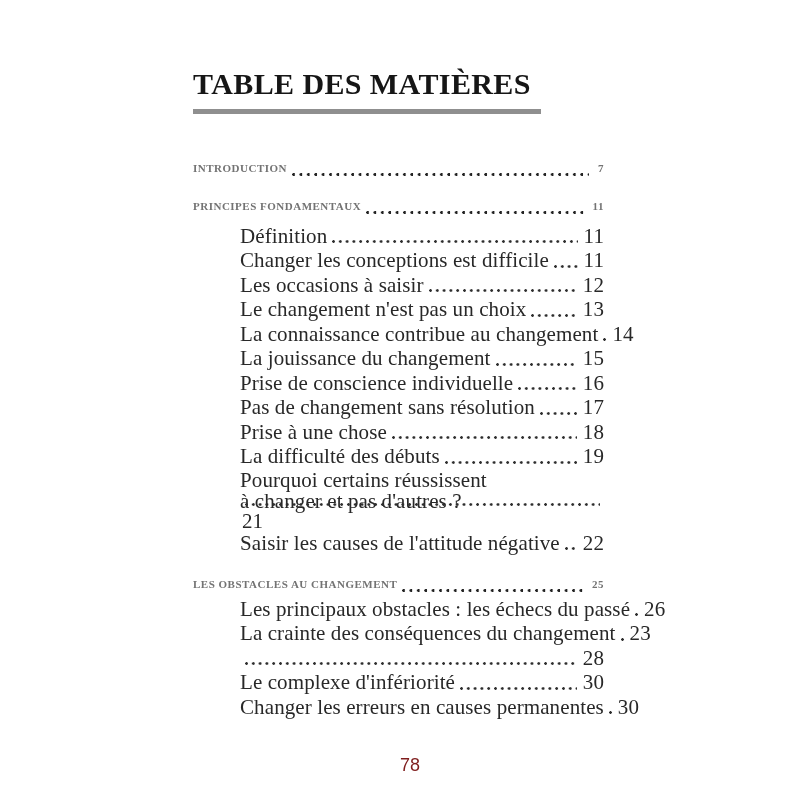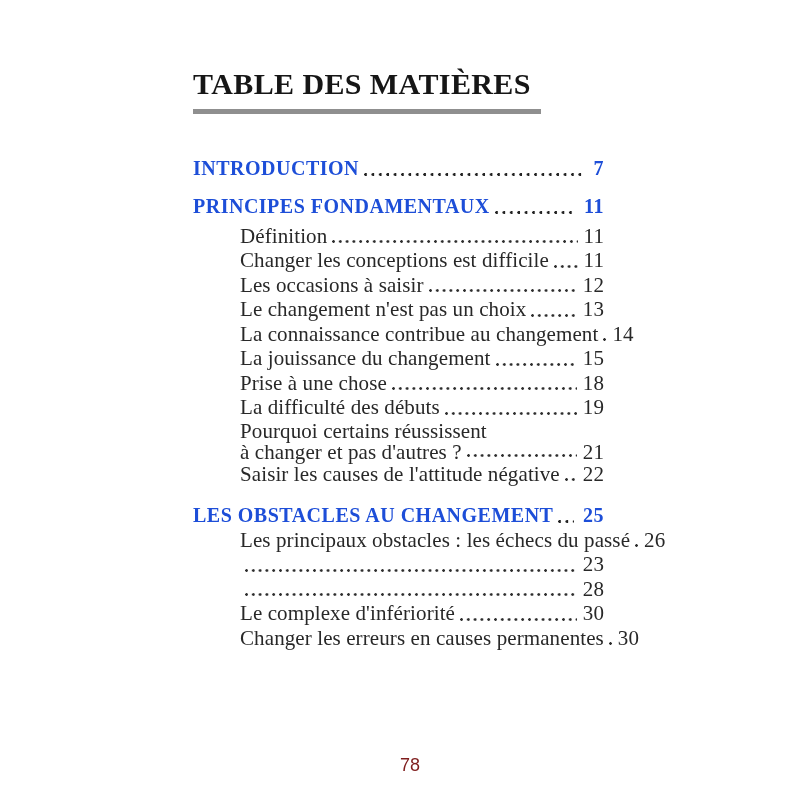--- a/index.html
+++ b/index.html
@@ -59,45 +59,45 @@
     right: 2px;
     bottom: 5px;
     height: 3px;
     background-image: radial-gradient(circle at 1.5px 1.5px, #2e2e2e 1.15px, rgba(0,0,0,0) 1.55px);
     background-size: 6.8px 3px;
     background-position: left center;
     background-repeat: repeat-x;
   }
   .heading {
     font-weight: bold;
-    font-size: 20px;
+    font-size: 11px;
     line-height: 25px;
     letter-spacing: 0.5px;
-    color: #1d4ed8;
+    color: #737373;
   }
   .heading .pg { padding-left: 5px; }
   .heading .dots::after {
     background-image: radial-gradient(circle at 1.6px 1.5px, #222222 1.25px, rgba(0,0,0,0) 1.65px);
     background-size: 7.4px 3px;
     bottom: 5px;
   }
   .entries {
     margin-left: 47px;
   }
   .entry {
     font-size: 21px;
     line-height: 24.5px;
     letter-spacing: 0.1px;
   }
   .sec-principes { margin-top: 12.5px; }
   .sec-principes .entries { margin-top: 5px; }
   .sec-obstacles { margin-top: 16.5px; }
   .entry.two-line { display: block; }
   .entry.two-line .l1 { line-height: 22px; }
-  .entry.two-line .l2 { line-height: 20px; }
+  .entry.two-line .l2 { line-height: 20px; flex-direction: column; }
   .page-num {
     position: absolute;
     left: 20px;
     top: 755px;
     width: 780px;
     text-align: center;
     font-family: "Liberation Sans", sans-serif;
     font-size: 18px;
     color: #7f1d1d;
   }
@@ -151,20 +151,30 @@
           <span class="t">La connaissance contribue au changement</span>
           <span class="dots"></span>
           <span class="pg">14</span>
         </div>
         <div class="row entry">
           <span class="t">La jouissance du changement</span>
           <span class="dots"></span>
           <span class="pg">15</span>
         </div>
         <div class="row entry">
+          <span class="t">Prise de conscience individuelle</span>
+          <span class="dots"></span>
+          <span class="pg">16</span>
+        </div>
+        <div class="row entry">
+          <span class="t">Pas de changement sans résolution</span>
+          <span class="dots"></span>
+          <span class="pg">17</span>
+        </div>
+        <div class="row entry">
           <span class="t">Prise à une chose</span>
           <span class="dots"></span>
           <span class="pg">18</span>
         </div>
         <div class="row entry">
           <span class="t">La difficulté des débuts</span>
           <span class="dots"></span>
           <span class="pg">19</span>
         </div>
         <div class="entry two-line">
@@ -189,20 +199,21 @@
         <span class="dots"></span>
         <span class="pg">25</span>
       </div>
       <div class="entries">
         <div class="row entry">
           <span class="t">Les principaux obstacles : les échecs du passé</span>
           <span class="dots"></span>
           <span class="pg">26</span>
         </div>
         <div class="row entry">
+          <span class="t">La crainte des conséquences du changement</span>
           <span class="dots"></span>
           <span class="pg">23</span>
         </div>
         <div class="row entry">
           <span class="dots"></span>
           <span class="pg">28</span>
         </div>
         <div class="row entry">
           <span class="t">Le complexe d'infériorité</span>
           <span class="dots"></span>

